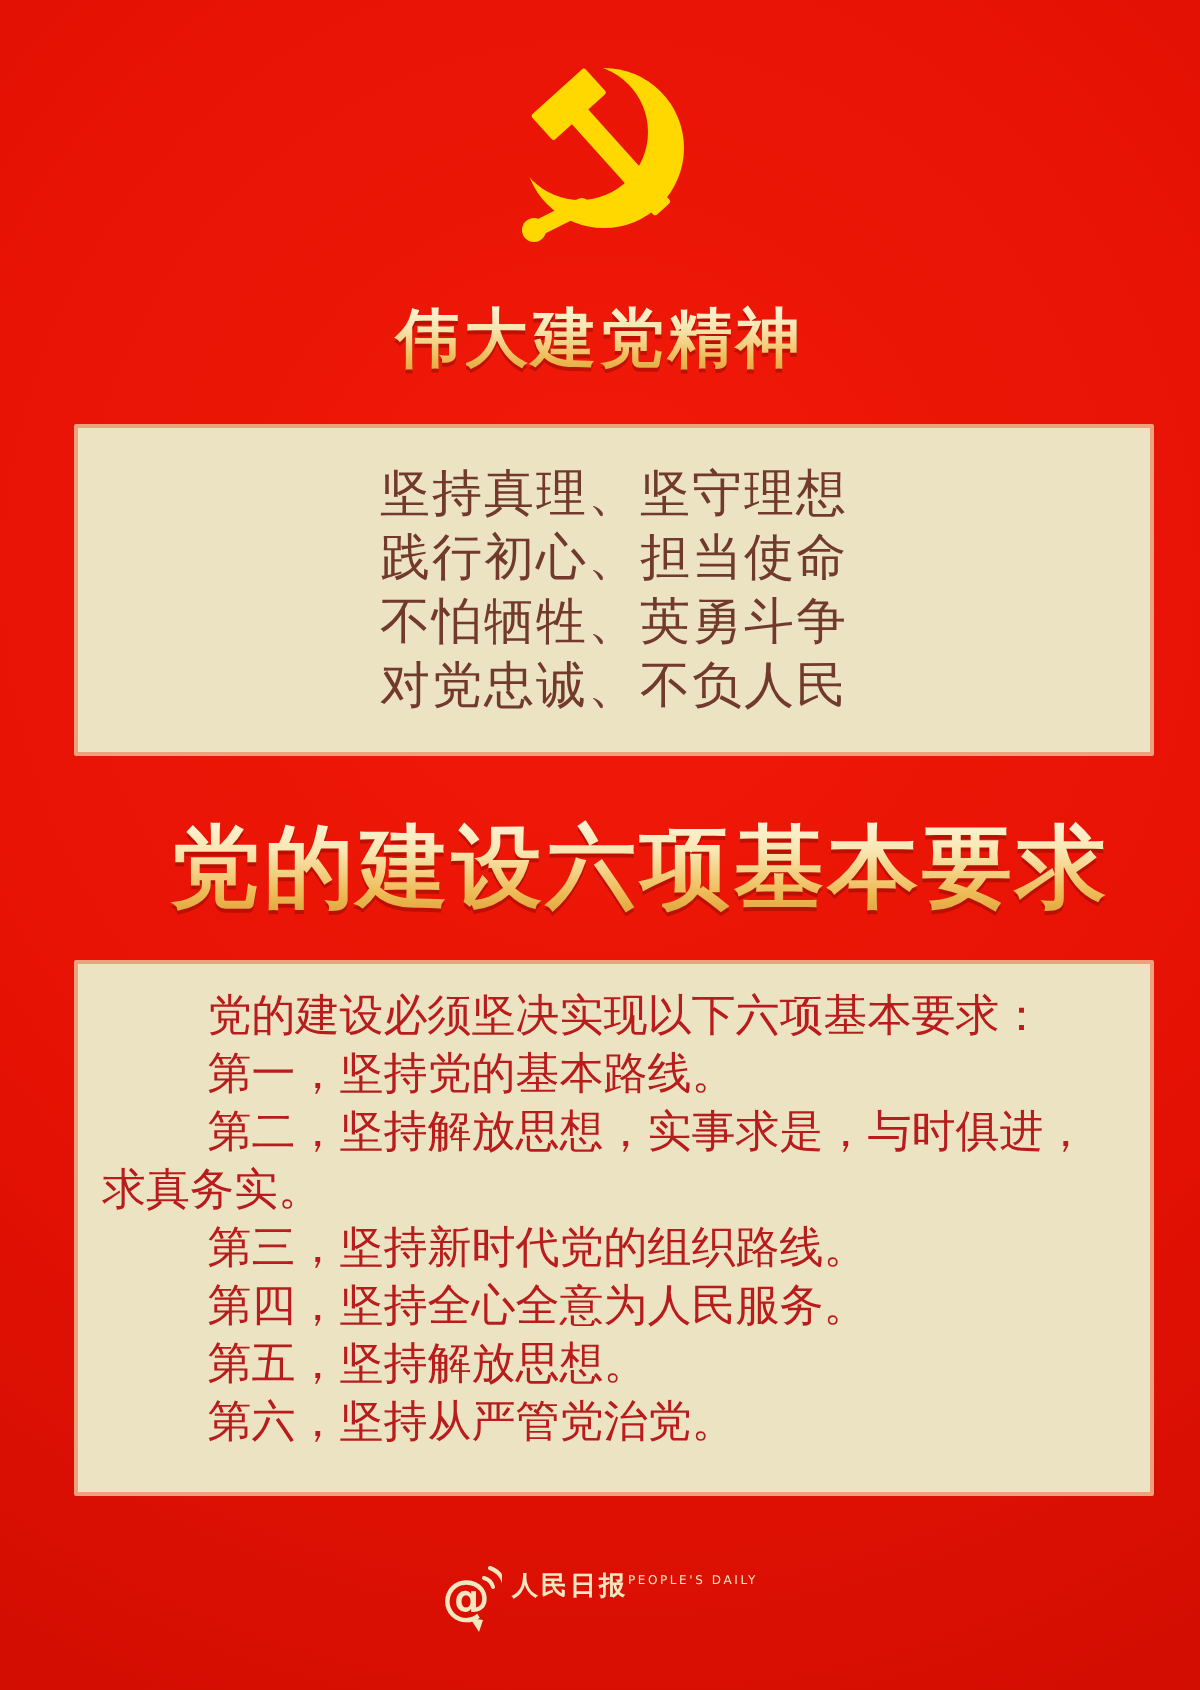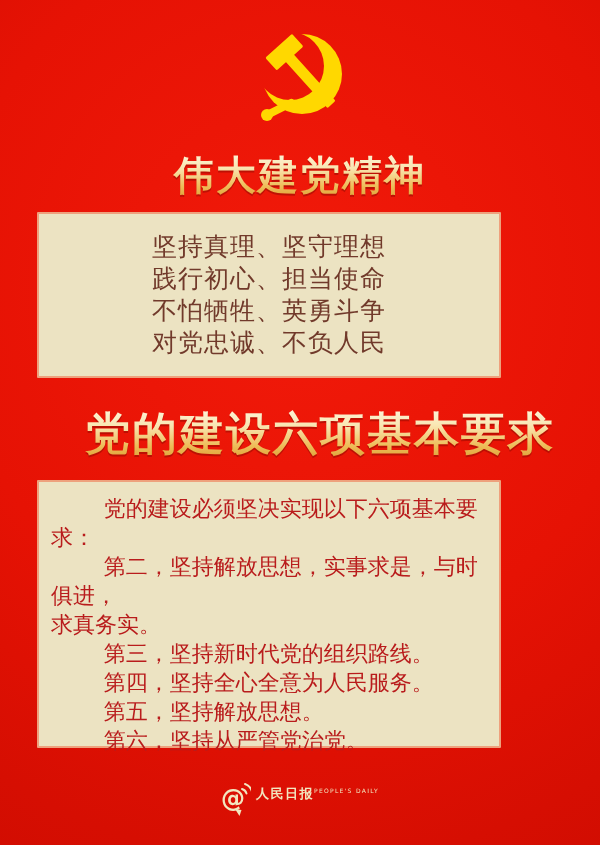--- a/index.html
+++ b/index.html
@@ -24,26 +24,26 @@
   .gold-title{
     position:absolute;left:0;width:600px;
     text-align:center;font-weight:bold;
     letter-spacing:2px;
     background:linear-gradient(180deg,#fdf6dc 6%,#f9e6b2 36%,#eebc58 70%,#d8962b 100%);
     -webkit-background-clip:text;background-clip:text;
     color:transparent;-webkit-text-fill-color:transparent;
     filter:drop-shadow(0 2px 0 rgba(130,8,0,0.45));
     white-space:nowrap;
   }
-  .title-1{top:148px;font-size:40px;}
+  .title-1{top:148px;font-size:32px;}
   .title-2{top:404px;font-size:45px;padding-left:20px;}
 
   
   .panel{
-    position:absolute;left:37px;width:464px;
+    position:absolute;left:37px;width:540px;
     box-sizing:border-box;
     background:#ece3c2;
     border:2px solid #eea17d;
     border-radius:1px;
   }
   .panel-1{
     top:212px;height:166px;
     display:flex;flex-direction:column;
     justify-content:center;align-items:center;
   }
@@ -109,20 +109,21 @@
     <div class="spirit-line">坚持真理、坚守理想</div>
     <div class="spirit-line">践行初心、担当使命</div>
     <div class="spirit-line">不怕牺牲、英勇斗争</div>
     <div class="spirit-line">对党忠诚、不负人民</div>
   </div>
 
   <div class="gold-title title-2">党的建设六项基本要求</div>
 
   <div class="panel panel-2">
     <p class="indent">党的建设必须坚决实现以下六项基本要求：</p>
+    <p class="indent">第一，坚持党的基本路线。</p>
     <p class="indent">第二，坚持解放思想，实事求是，与时俱进，</p>
     <p>求真务实。</p>
     <p class="indent">第三，坚持新时代党的组织路线。</p>
     <p class="indent">第四，坚持全心全意为人民服务。</p>
     <p class="indent">第五，坚持解放思想。</p>
     <p class="indent">第六，坚持从严管党治党。</p>
   </div>
 
   <div class="footer-logo">
     <div class="logo-inner">

